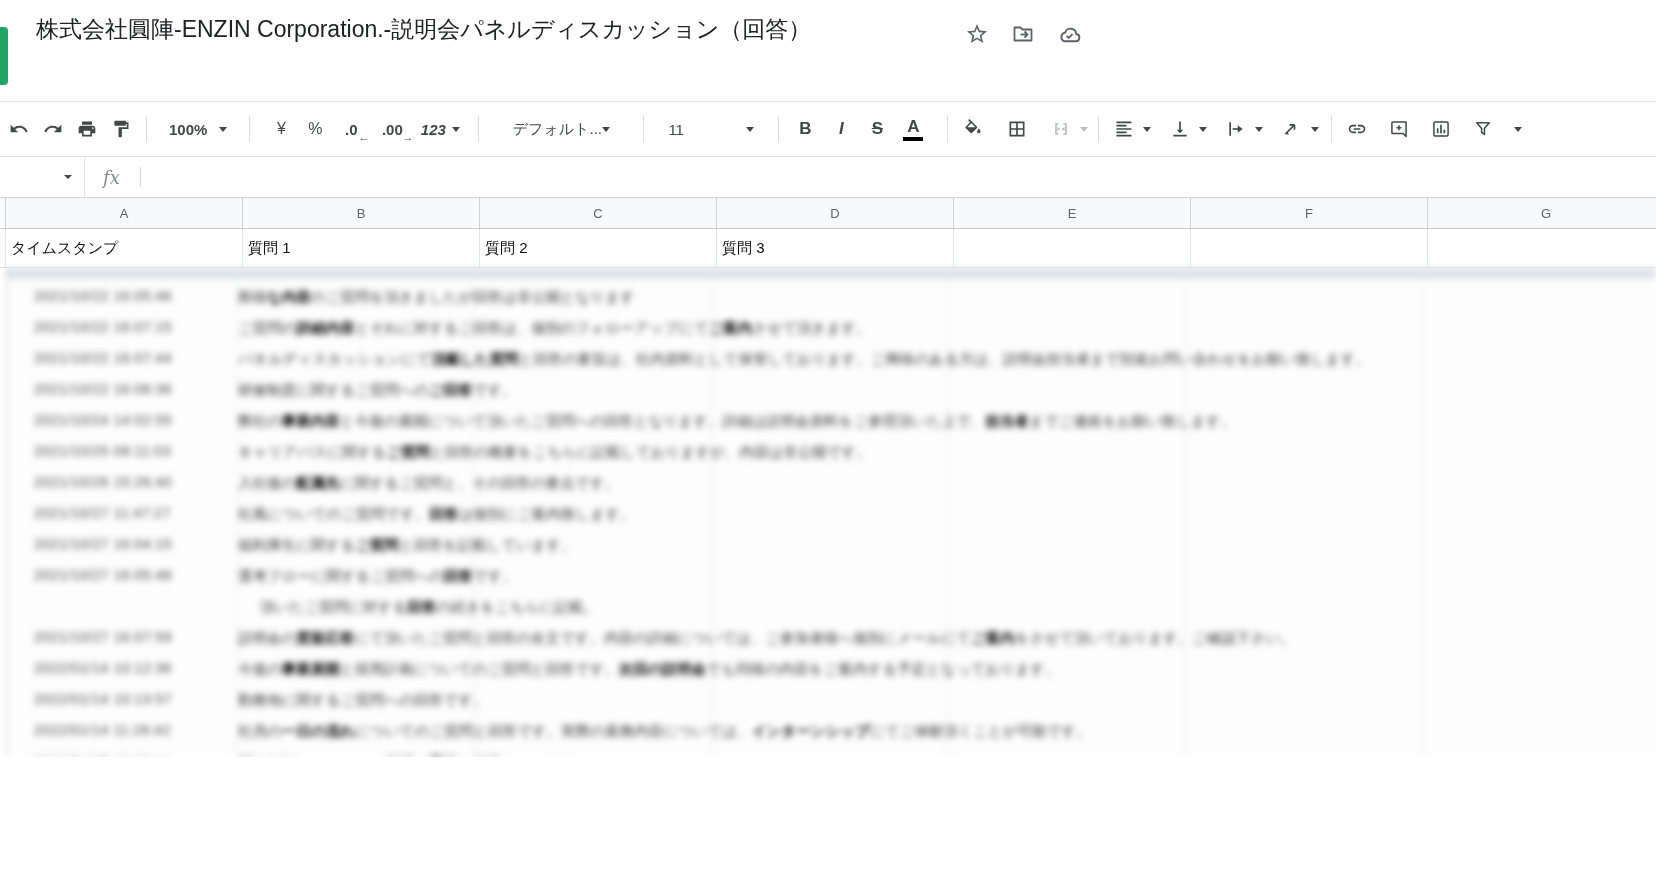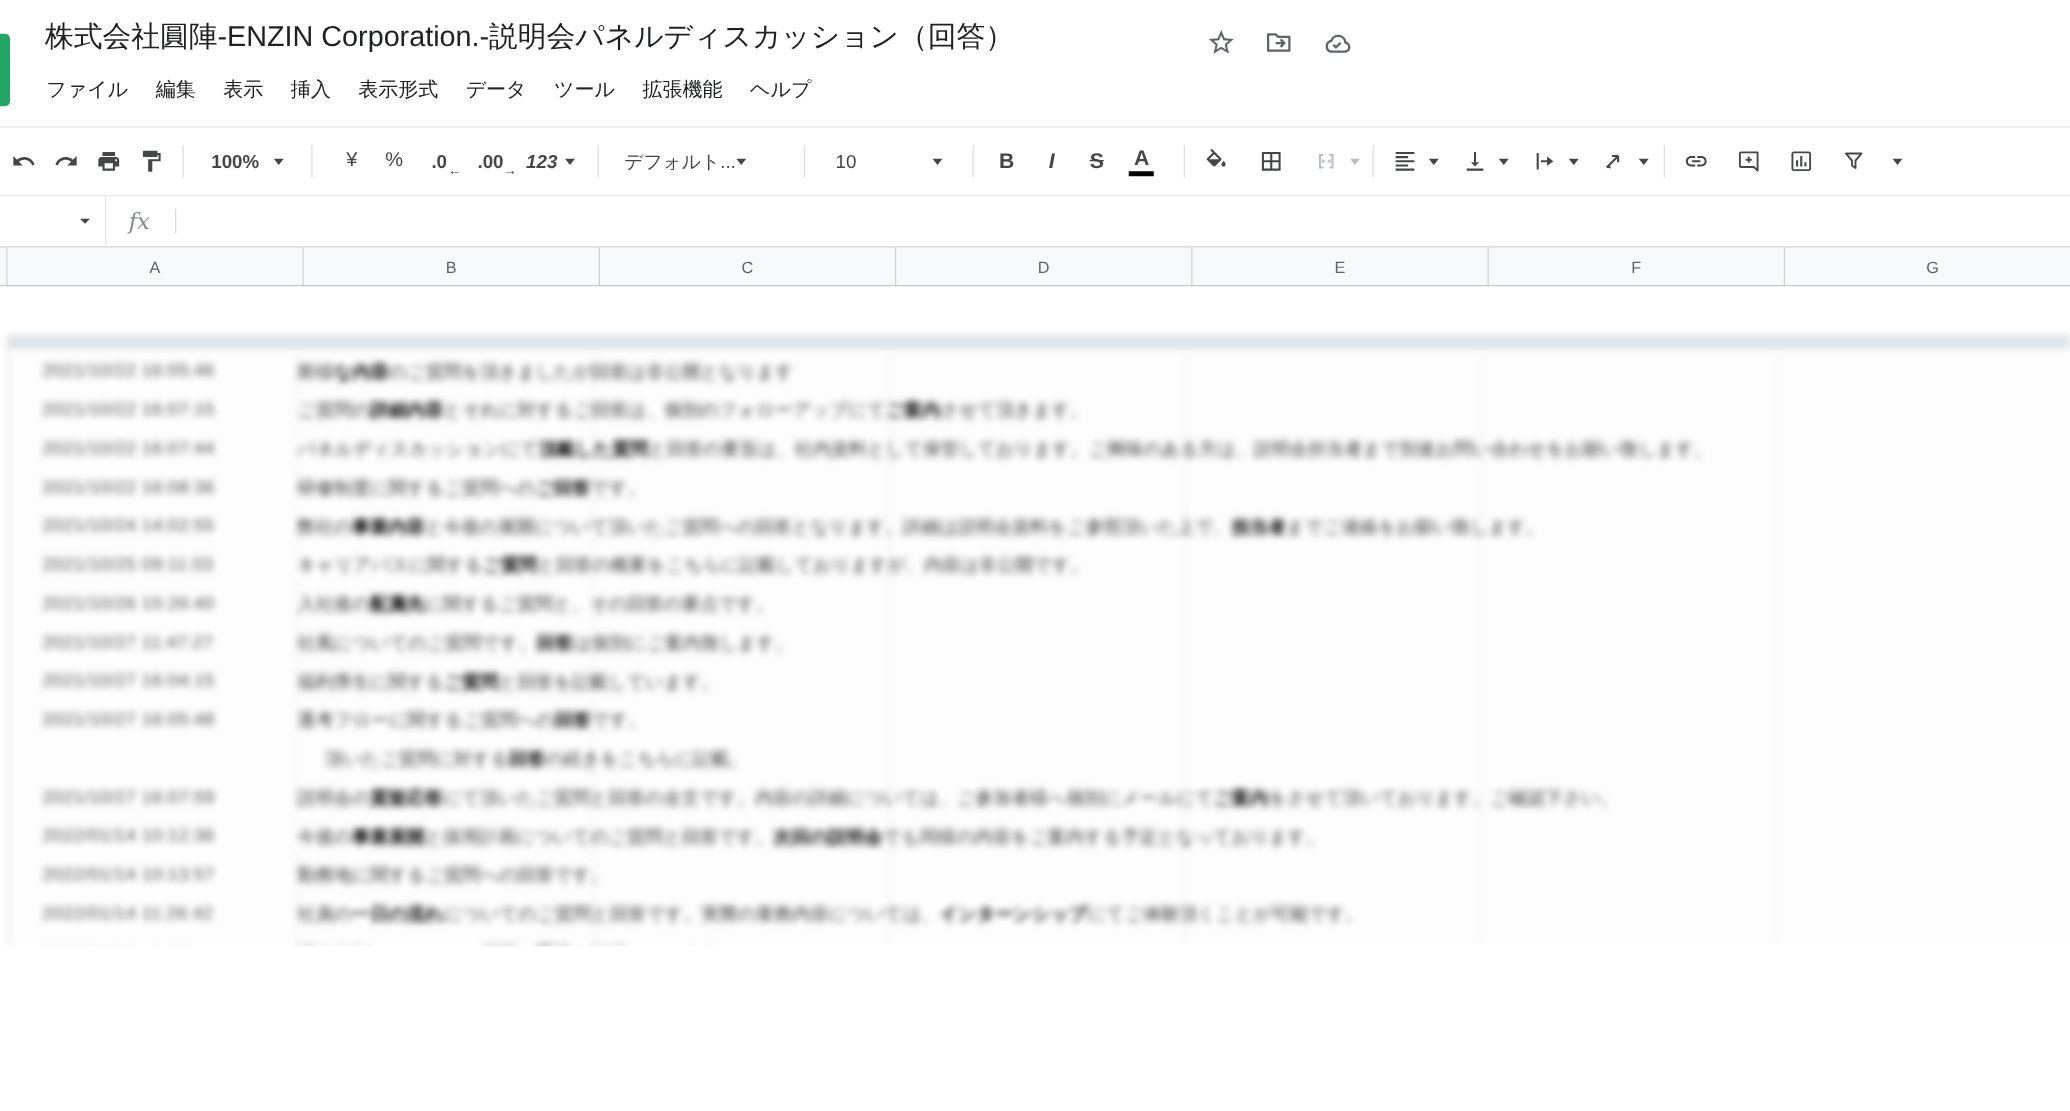--- a/index.html
+++ b/index.html
@@ -27,21 +27,21 @@
   .tbtn svg{width:20px;height:20px;display:block;}
   .tsep{width:1px;height:26px;background:#dadce0;margin:0 8px;flex:none;}
   .tlabel{font-size:15px;color:#444746;}
   .crt{width:0;height:0;border-left:4.5px solid transparent;border-right:4.5px solid transparent;
     border-top:5px solid #444746;flex:none;}
   .crt.dis{border-top-color:#b9bec4;}
   .zoombox{display:flex;align-items:center;gap:12px;padding:0 14px;flex:none;}
   .numfmt{width:38px;justify-content:center;display:flex;align-items:center;flex:none;height:34px;position:relative;}
   .numfmt .sub{position:absolute;font-size:11px;bottom:3px;right:1px;color:#444746;}
   .fmtbox{display:flex;align-items:center;gap:6px;flex:none;}
-  .fontbox{width:148px;display:flex;align-items:center;justify-content:flex-start;
+  .fontbox{width:148px;display:flex;align-items:center;justify-content:center;
     padding:0 12px;box-sizing:border-box;flex:none;}
   .sizebox{width:118px;display:flex;align-items:center;justify-content:space-between;
     padding:0 16px;box-sizing:border-box;flex:none;}
   .fbtn{font-size:17px;font-weight:700;color:#444746;width:36px;height:34px;display:flex;
     align-items:center;justify-content:center;flex:none;border-radius:4px;position:relative;}
   .fbtn.it{font-style:italic;font-weight:700;}
   .fbtn.st{text-decoration:line-through;}
   .abar{position:absolute;left:8px;right:8px;bottom:5px;height:4px;background:#000;}
   .grp{display:flex;align-items:center;gap:2px;flex:none;}
 
@@ -104,31 +104,20 @@
           </svg>
       </div>
       <div class="ibtn">
         <svg width="25" height="25" viewBox="0 0 24 24" fill="none" stroke="#5f6368" stroke-width="1.8">
             <path d="M7 18.5h11a3.5 3.5 0 0 0 .5-6.96 5.5 5.5 0 0 0-10.73-1.3A4.3 4.3 0 0 0 7 18.5z" stroke-linejoin="round"></path>
             <path d="M9.3 13.3l2 2 3.6-3.6"></path>
           </svg>
       </div>
     </div>
 
-    <div class="menubar">
-      <span class="menu-item">ファイル</span>
-      <span class="menu-item">編集</span>
-      <span class="menu-item">表示</span>
-      <span class="menu-item">挿入</span>
-      <span class="menu-item">表示形式</span>
-      <span class="menu-item">データ</span>
-      <span class="menu-item">ツール</span>
-      <span class="menu-item">拡張機能</span>
-      <span class="menu-item">ヘルプ</span>
-    </div>
   </div>
 
   <div class="toolbar">
     <div class="tbtn">
       <svg viewBox="0 0 24 24" fill="#444746">
           <path d="M12.5 8c-2.65 0-5.05.99-6.9 2.6L2 7v9h9l-3.62-3.62C8.77 11.22 10.54 10.5 12.5 10.5c3.54 0 6.55 2.31 7.6 5.5l2.37-.78C21.08 11.03 17.15 8 12.5 8z"></path>
         </svg>
     </div>
     <div class="tbtn">
       <svg viewBox="0 0 24 24" fill="#444746">
@@ -173,21 +162,21 @@
     </div>
     <div class="tsep" style="margin-left:12px;"></div>
 
     <div class="fontbox tbtn">
       <span class="tlabel">デフォルト...</span>
       <span class="crt"></span>
     </div>
     <div class="tsep"></div>
 
     <div class="sizebox tbtn">
-      <span class="tlabel">10</span>
+      <span class="tlabel">11</span>
       <span class="crt"></span>
     </div>
     <div class="tsep"></div>
 
     <div class="fbtn">B</div>
     <div class="fbtn it">I</div>
     <div class="fbtn st">S</div>
     <div class="fbtn">
       <span style="margin-bottom:5px;">A</span>
       <span class="abar"></span>
@@ -293,20 +282,30 @@
     <div class="gutter"></div>
     <div class="chead">A</div>
     <div class="chead">B</div>
     <div class="chead">C</div>
     <div class="chead">D</div>
     <div class="chead">E</div>
     <div class="chead">F</div>
     <div class="chead">G</div>
   </div>
 
+  <div class="row1">
+    <div class="r1gutter"></div>
+    <div class="cell">タイムスタンプ</div>
+    <div class="cell">質問 1</div>
+    <div class="cell">質問 2</div>
+    <div class="cell">質問 3</div>
+    <div class="cell"></div>
+    <div class="cell"></div>
+    <div class="cell"></div>
+  </div>
 
   <div class="blurzone">
     <div class="band"></div>
   <div class="vline first" style="left: 0px;"></div>
       <div class="vline" style="left: 231px;"></div>
       <div class="vline" style="left: 468px;"></div>
       <div class="vline" style="left: 705px;"></div>
       <div class="vline" style="left: 942px;"></div>
       <div class="vline" style="left: 1179px;"></div>
       <div class="vline" style="left: 1416px;"></div>

